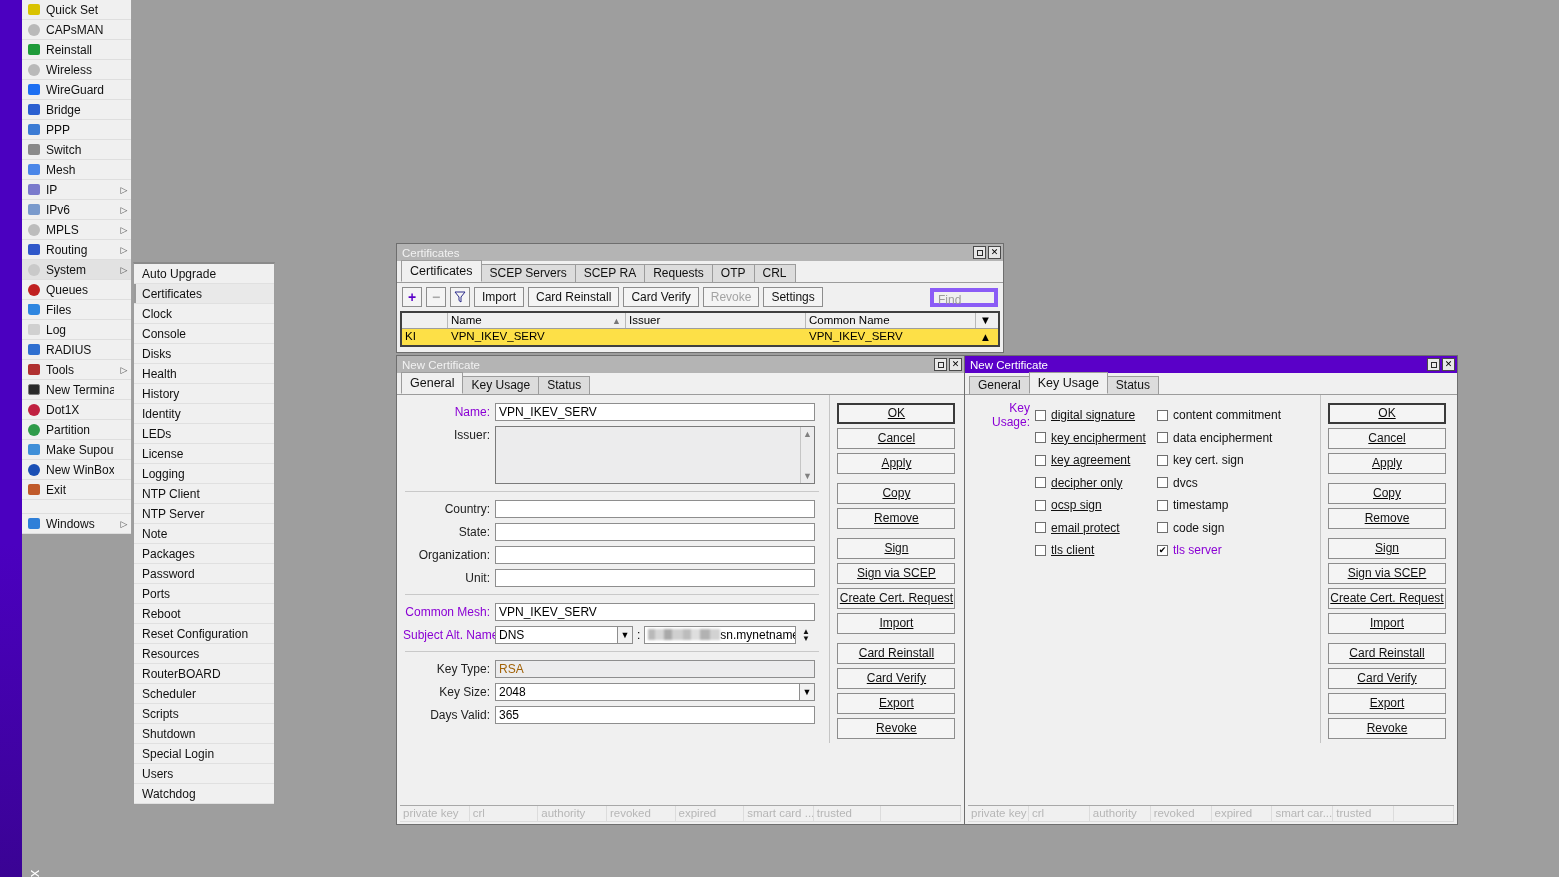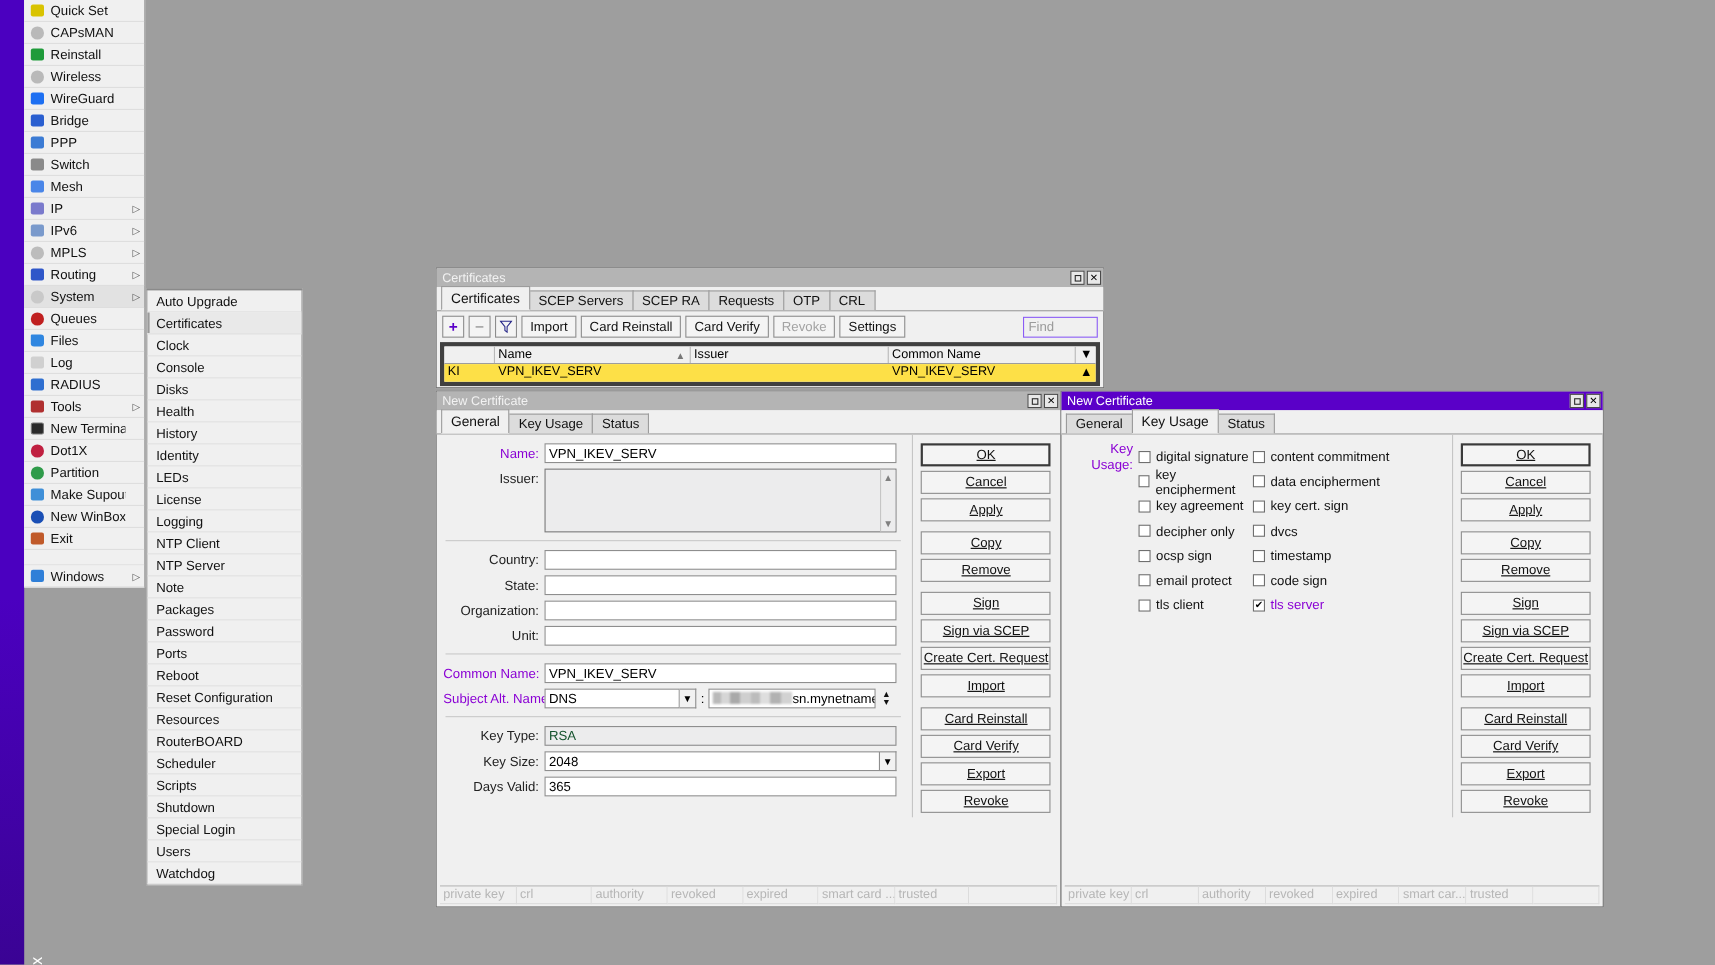--- a/index.html
+++ b/index.html
@@ -111,26 +111,26 @@
     font-size: 14px; font-weight: bold; line-height: 1;
   }
   .tb-text {
     height: 20px; line-height: 18px; padding: 0 7px;
     border: 1px solid #8d8d8d; background: #f4f4f4;
     font-size: 12px; color: #111;
   }
   .tb-text.disabled { color: #a3a3a3; }
   .find-box {
     margin-left: auto; width: 68px; height: 19px; line-height: 17px;
-    border: 1px solid #8b5cf6; background: #f0f0f0;
+    border: 4px solid #8b5cf6; background: #f0f0f0;
     color: #9b9b9b; font-size: 12px; padding: 0 4px; font-style: normal;
   }
 
   
-  .cert-table { margin: 0 3px; border: 4px solid #404040; background: #fff; }
+  .cert-table { margin: 0 3px; border: 2px solid #404040; background: #fff; }
   .cert-head { display: flex; height: 16px; background: #f0f0f0; border-bottom: 1px solid #9d9d9d; }
   .cert-head > div {
     font-size: 11.5px; line-height: 15px; padding-left: 3px;
     border-right: 1px solid #b8b8b8; position: relative; color: #000;
   }
   .cert-row { display: flex; height: 16px; background: #fde047; }
   .cert-row > div { font-size: 11.5px; line-height: 15px; padding-left: 3px; color: #000; }
   .c0 { width: 46px; } .c1 { width: 178px; } .c2 { width: 180px; } .c3 { width: 170px; }
   .c4 { width: 16px; display: flex; align-items: center; justify-content: center;
         font-size: 8px; border-right: none !important; }
@@ -143,21 +143,21 @@
   .flabel {
     text-align: right; font-size: 12px; padding-right: 5px;
     color: #222; white-space: nowrap;
   }
   .flabel.req { color: #8a00d4; }
   .finput {
     height: 18px; line-height: 16px; background: #fff;
     border: 1px solid #8e8e8e; padding: 0 3px; font-size: 12px; color: #000;
     overflow: hidden; white-space: nowrap;
   }
-  .finput.readonly { background: #ececed; color: #14532d; }
+  .finput.readonly { background: #ececed; color: #a16207; }
   .fdivider { height: 1px; background: #c9c9c9; margin: 7px 2px 8px 2px; }
   .issuer-box {
     height: 58px; background: #ececed; border: 1px solid #7b7b7b;
     display: flex;
   }
   .issuer-scroll {
     width: 14px; background: #ececed; border-left: 1px solid #c5c5c5;
     display: flex; flex-direction: column; justify-content: space-between;
     align-items: center; padding: 2px 0; font-size: 9px; color: #808080;
   }
@@ -186,21 +186,21 @@
     font-size: 12px; color: #111; margin-bottom: 4px;
   }
   .dbtn.default { border: 2px solid #3a3a3a; line-height: 17px; }
   .btngap { height: 5px; }
 
   
   .ku-wrap { padding: 9px 8px 6px 8px; width: 100%; }
   .ku-row { display: flex; align-items: center; height: 22.5px; }
   .ku-label { width: 62px; text-align: right; color: #8a00d4; font-size: 12px; padding-right: 5px; }
   .ku-cell { display: flex; align-items: center; gap: 5px; font-size: 12px; color: #111; }
-  .ku-cell.col1 { width: 104px; }
+  .ku-cell.col1 { width: 122px; text-decoration: underline; }
   .ku-cell.colpurple { color: #8a00d4; }
   .cbx {
     width: 11px; height: 11px; border: 1px solid #6f6f6f; background: #fff;
     display: flex; align-items: center; justify-content: center;
     font-size: 9px; line-height: 1; color: #000;
   }
 
   
   .statusbar {
     position: absolute; left: 3px; right: 3px; bottom: 3px;
@@ -535,21 +535,21 @@
       <div class="frow">
         <span class="flabel" style="width:92px;">Organization:</span>
         <span class="finput" style="width:320px;"></span>
       </div>
       <div class="frow">
         <span class="flabel" style="width:92px;">Unit:</span>
         <span class="finput" style="width:320px;"></span>
       </div>
       <div class="fdivider"></div>
       <div class="frow">
-        <span class="flabel req" style="width:92px;">Common Name:</span>
+        <span class="flabel req" style="width:92px;">Common Mesh:</span>
         <span class="finput" style="width:320px;">VPN_IKEV_SERV</span>
       </div>
       <div class="frow">
         <span class="flabel req" style="width:92px;">Subject Alt. Name:</span>
         <span class="finput" style="width:123px;">DNS</span>
         <span class="spin">▼</span>
         <span style="padding:0 4px; font-size:12px;">:</span>
         <span class="finput" style="width:152px; text-align:right;">
           <span class="redacted" style="width:72px;"></span><span>sn.mynetname.n</span>
         </span>

